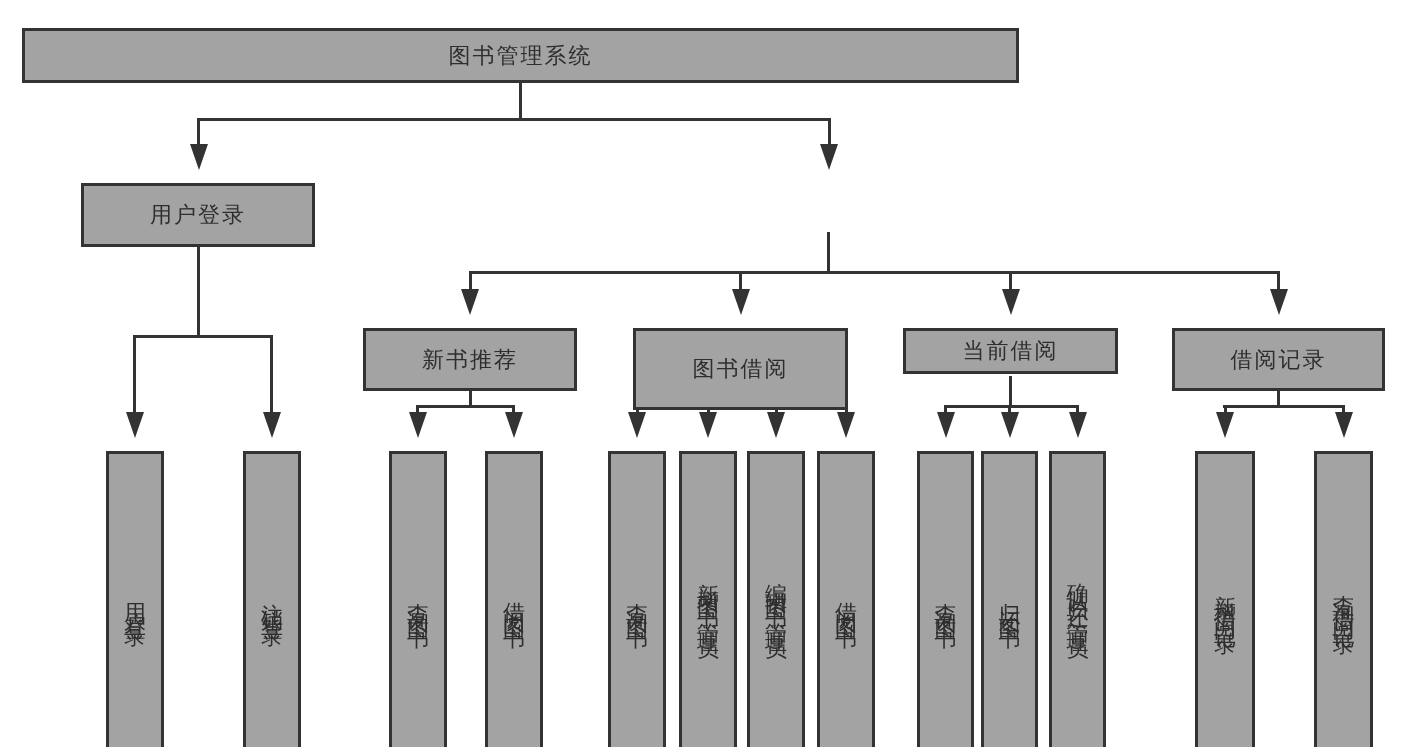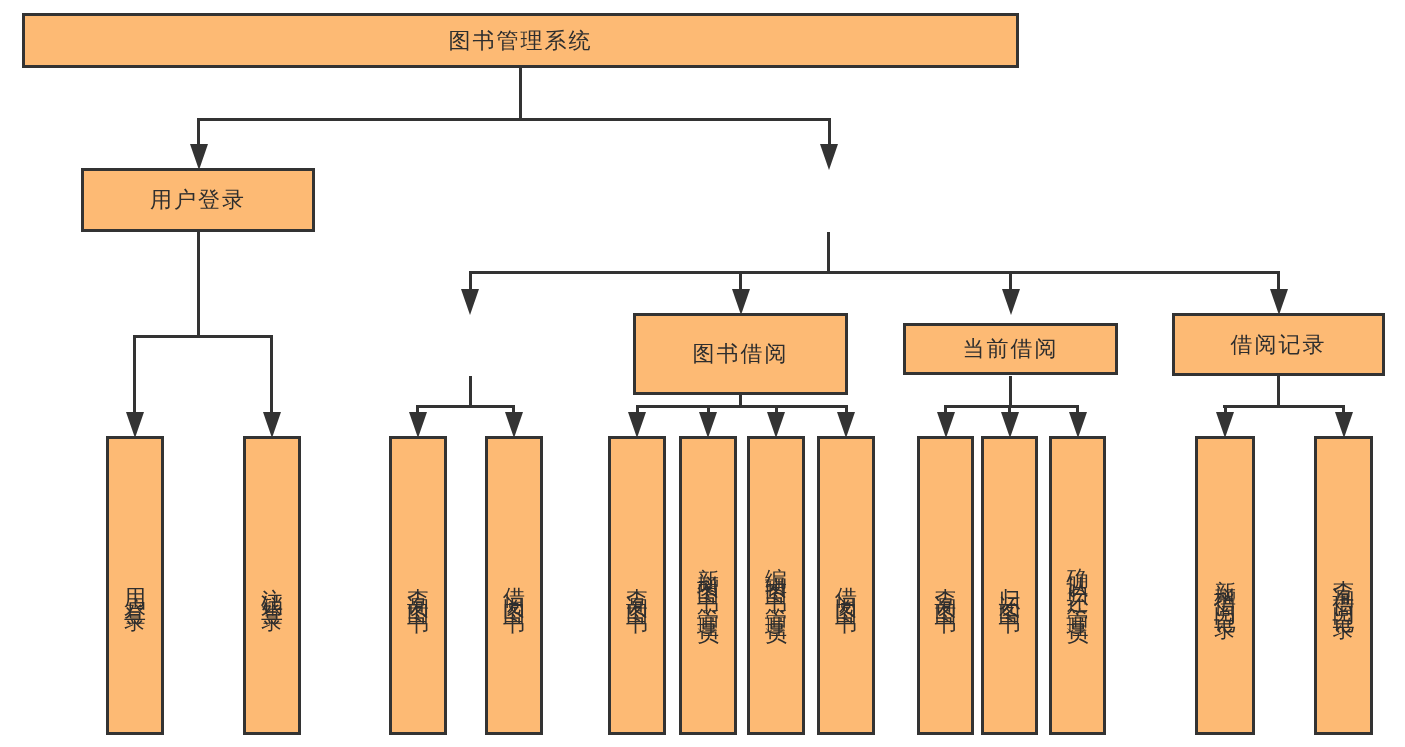--- a/index.html
+++ b/index.html
@@ -2,24 +2,24 @@
 <html><head>
 <meta charset="utf-8">
 <title>图书管理系统</title>
 <style>
   html,body{margin:0;padding:0;background:#ffffff;}
   .canvas{
     position:relative;width:1405px;height:747px;background:#ffffff;overflow:hidden;
     font-family:"DejaVu Sans","Liberation Sans",sans-serif;
   }
   .box{
-    position:absolute;box-sizing:border-box;background:#fdba74;
+    position:absolute;box-sizing:border-box;background:#a3a3a3;
     border:3px solid #333333;color:#2e2e2e;
     display:flex;align-items:center;justify-content:center;
-    font-size:22px;letter-spacing:2px;z-index:2;white-space:nowrap;
+    font-size:22px;letter-spacing:2px;z-index:2;white-space:nowrap;margin-top:15px;
   }
   .leaf{
     writing-mode:vertical-rl;
     letter-spacing:8px;font-size:22px;white-space:normal;
   }
   .vline,.hline{position:absolute;background:#333333;z-index:1;}
   .ah{
     position:absolute;width:0;height:0;z-index:1;
     border-left:9px solid transparent;border-right:9px solid transparent;
     border-top:26px solid #333333;
@@ -86,22 +86,23 @@
       <div class="vline" style="left: 1223.5px; top: 405px; width: 3px; height: 11px; background: rgb(51, 51, 51);"></div>
       <div class="ah" style="left: 1216px; top: 412px; border-top-color: rgb(51, 51, 51);"></div>
       <div class="vline" style="left: 1342px; top: 405px; width: 3px; height: 11px; background: rgb(51, 51, 51);"></div>
       <div class="ah" style="left: 1334.5px; top: 412px; border-top-color: rgb(51, 51, 51);"></div>
     </div>
 
   <div class="box" style="left:22px;top:13px;width:997px;height:55px;">图书管理系统</div>
 
   <div class="box" style="left:81px;top:168px;width:234px;height:64px;">用户登录</div>
 
+  <div class="box" style="left:363px;top:313px;width:214px;height:63px;">新书推荐</div>
   <div class="box" style="left:633px;top:313px;width:215px;height:82px;">图书借阅</div>
-  <div class="box" style="left:903px;top:323px;width:215px;height:52px;text-align:right;">当前借阅</div>
+  <div class="box" style="left:903px;top:313px;width:215px;height:46px;text-align:right;">当前借阅</div>
   <div class="box" style="left:1172px;top:313px;width:213px;height:63px;">借阅记录</div>
 
   <div class="box leaf" style="left:106px;top:436px;width:58px;height:299px;">用户登录</div>
   <div class="box leaf" style="left:243px;top:436px;width:58px;height:299px;">注销登录</div>
 
   <div class="box leaf" style="left:389px;top:436px;width:58px;height:299px;">查询图书</div>
   <div class="box leaf" style="left:485px;top:436px;width:58px;height:299px;">借阅图书</div>
 
   <div class="box leaf" style="left:608px;top:436px;width:58px;height:299px;">查询图书</div>
   <div class="box leaf" style="left:679px;top:436px;width:58px;height:299px;">新增图书（管理员）</div>

